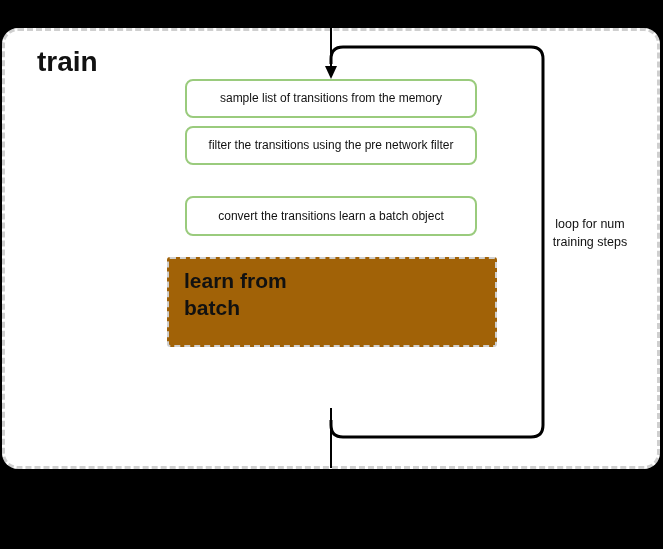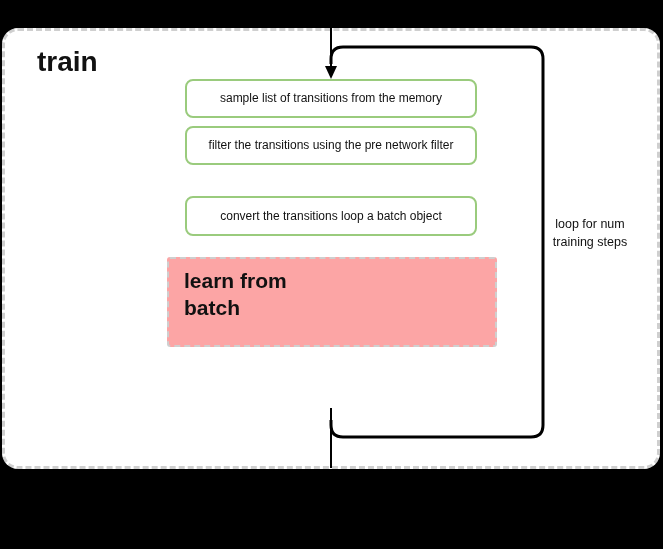--- a/index.html
+++ b/index.html
@@ -54,21 +54,21 @@
     line-height:1.2;
     padding:2px 4px;
   }
   .step-1{top:79px;height:39px;}
   .step-2{top:126px;height:39px;}
   .step-3{top:196px;height:40px;}
   .step-4{top:368px;height:40px;}
   .subprocess-box{
     position:absolute;
     left:167px;top:257px;width:330px;height:90px;
-    background:#fca5a5;
+    background:#a16207;
     border:2px dashed var(--dash);
     border-radius:3px;
     padding:8px 0 0 15px;
   }
   .subprocess-box .sub-line{
     display:block;
     font-size:21px;
     font-weight:bold;
     line-height:1.3;
   }
@@ -103,21 +103,21 @@
 
   <div class="step-box step-1">
     <span>sample list of transitions from the memory</span>
   </div>
 
   <div class="step-box step-2">
     <span>filter the transitions using the pre network filter</span>
   </div>
 
   <div class="step-box step-3">
-    <span>convert the transitions loop a batch object</span>
+    <span>convert the transitions learn a batch object</span>
   </div>
 
   <div class="subprocess-box">
     <span class="sub-line">learn from</span>
     <span class="sub-line">batch</span>
   </div>
 
 
   <div class="loop-label">
     <span class="loop-line">loop for num</span>

